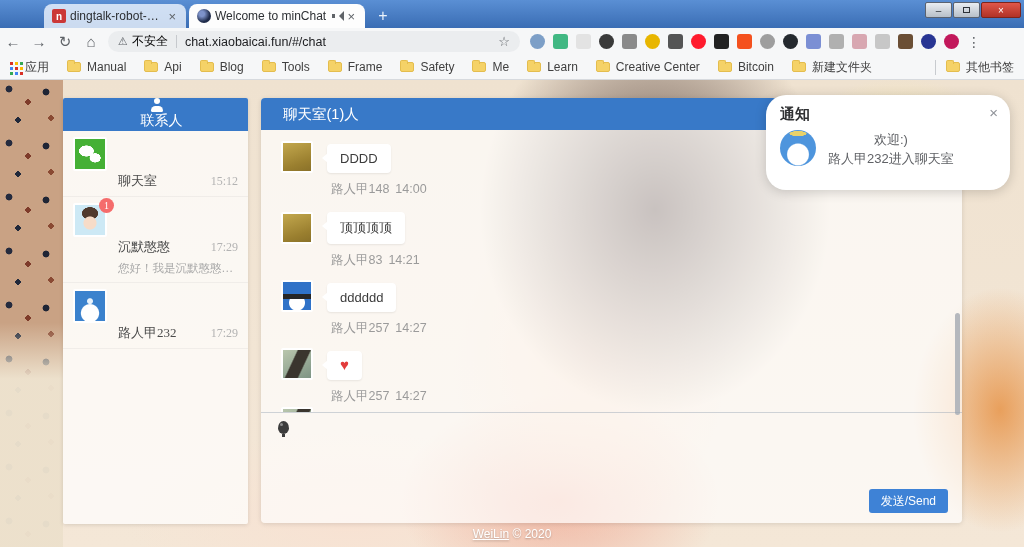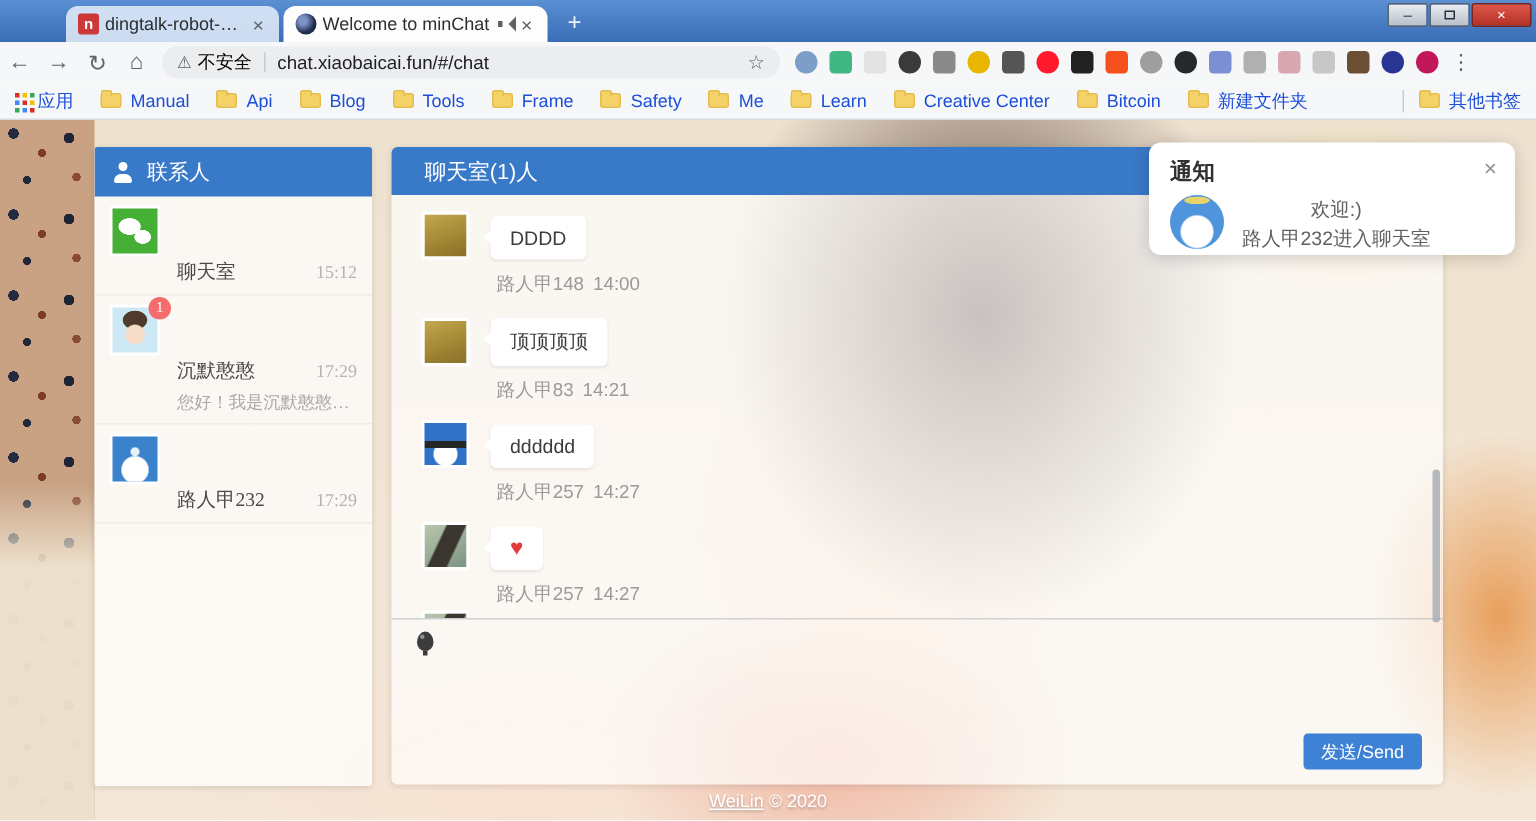--- a/index.html
+++ b/index.html
@@ -42,21 +42,21 @@
   .omnidiv { width:1px; height:13px; background:#c6c9cd; margin:0 8px; }
   .url { color:#202124; font-size:12.5px; flex:1; white-space:nowrap; overflow:hidden; }
   .star { color:#5f6368; font-size:13px; }
   .extrow { display:flex; align-items:center; margin-left:10px; gap:8px; }
   .ext { width:15px; height:15px; display:inline-block; }
   .ext.c { border-radius:50%; }
   .ext.s { border-radius:3px; }
   .menu3 { color:#5f6368; font-size:14px; margin:0 6px 0 8px; }
 
   .bookbar { position:absolute; left:0; top:55px; width:100%; height:25px; background:#f6f7f8;
-    border-bottom:1px solid #d7dade; display:flex; align-items:center; font-size:12px; color:#1d4ed8; }
+    border-bottom:1px solid #d7dade; display:flex; align-items:center; font-size:12px; color:#404040; }
   .grid9 { width:3px; height:3px; background:#d93025; margin:0 12px 8px 10px; position:relative;
     box-shadow:5px 0 0 #fbbc04,10px 0 0 #34a853,0 5px 0 #4285f4,5px 5px 0 #d93025,10px 5px 0 #fbbc04,
       0 10px 0 #34a853,5px 10px 0 #4285f4,10px 10px 0 #d93025; }
   .bm { display:flex; align-items:center; margin-right:18px; white-space:nowrap; }
   .folder { width:14px; height:10px; background:#f5d267; border:1px solid #e4bd4e; border-radius:2px;
     position:relative; margin-right:6px; }
   .folder::before { content:""; position:absolute; top:-3px; left:-1px; width:6px; height:3px;
     background:#f5d267; border:1px solid #e4bd4e; border-bottom:none; border-radius:2px 2px 0 0; }
   .bookspacer { flex:1; }
   .bookdiv { width:1px; height:15px; background:#c8cbcf; margin-right:10px; }
@@ -81,21 +81,21 @@
       radial-gradient(circle 4px at 18px 40px, #20283a 68%, transparent 72%),
       radial-gradient(circle 4px at 51px 38px, #8a4a33 68%, transparent 72%),
       #c9a284;
     background-size:100% 100%,60px 54px,60px 54px,60px 54px,60px 54px,60px 54px,auto; }
 
   
   .sidebar { position:absolute; left:63px; top:18px; width:185px; height:426px;
     background:rgba(255,255,255,.72); border-radius:2px; overflow:hidden;
     box-shadow:0 1px 4px rgba(0,0,0,.12); }
   .sb-head { height:33px; background:#3879c8; display:flex; align-items:center; padding-left:12px;
-    color:#fff; font-size:14px; }
+    color:#fff; font-size:14px;flex-direction:column; }
   .person { width:14px; height:14px; position:relative; margin-right:9px; }
   .person::before { content:""; position:absolute; left:4px; top:0; width:6px; height:6px; border-radius:50%; background:#fff; }
   .person::after { content:""; position:absolute; left:1px; bottom:0; width:12px; height:6px;
     border-radius:6px 6px 2px 2px; background:#fff; }
   .contact { display:flex; padding:6px 10px; border-bottom:1px solid rgba(120,120,120,.08);font-family:Liberation Serif, serif; }
   .avwrap { position:relative; flex:0 0 auto; }
   .avatar { width:34px; height:34px; border:2px solid #fff; border-radius:2px; }
   .badge { position:absolute; top:-5px; right:-7px; min-width:15px; height:15px; border-radius:8px;
     background:#f56c6c; color:#fff; font-size:10px; display:flex; align-items:center; justify-content:center;
     padding:0 3px; }
@@ -147,22 +147,22 @@
   .inputarea { position:absolute; left:0; right:0; top:314px; bottom:0; border-top:1px solid rgba(150,165,180,.45); }
   .balloon { position:absolute; left:17px; top:8px; width:11px; height:13px; background:#3c3c3c;
     border-radius:50% 50% 50% 50%/55% 55% 45% 45%; }
   .balloon::before { content:""; position:absolute; left:2px; top:2px; width:3px; height:3px;
     border-radius:50%; background:#8d8d8d; }
   .balloon::after { content:""; position:absolute; left:4px; bottom:-3px; width:3px; height:3px; background:#3c3c3c; }
   .sendbtn { position:absolute; right:14px; bottom:10px; height:24px; padding:0 12px; background:#3e82d6;
     border:none; border-radius:3px; color:#fff; font-size:12px; }
 
   
-  .notif { position:absolute; left:766px; top:15px; width:244px; height:75px; background:#fff;
-    border-radius:8px; box-shadow:0 2px 12px rgba(0,0,0,.18); padding:10px 14px; z-index:6; }
+  .notif { position:absolute; left:766px; top:15px; width:244px; height:95px; background:#fff;
+    border-radius:20px; box-shadow:0 2px 12px rgba(0,0,0,.18); padding:10px 14px; z-index:6; }
   .n-title { font-size:15px; font-weight:bold; color:#303133; }
   .n-close { position:absolute; right:12px; top:9px; color:#909399; font-size:15px; }
   .n-body { display:flex; margin-top:6px;text-align:center; }
   .n-av { width:36px; height:36px; border-radius:50%; flex:0 0 auto; }
   .n-lines { margin-left:12px; font-size:13px; color:#606266; line-height:19px; }
 
   
   .footer { position:absolute; left:0; right:0; bottom:6px; text-align:center; color:#fff; font-size:12px;
     text-shadow:0 1px 2px rgba(0,0,0,.25); z-index:3; }
   .footer a { color:#fff; text-decoration:underline; }

